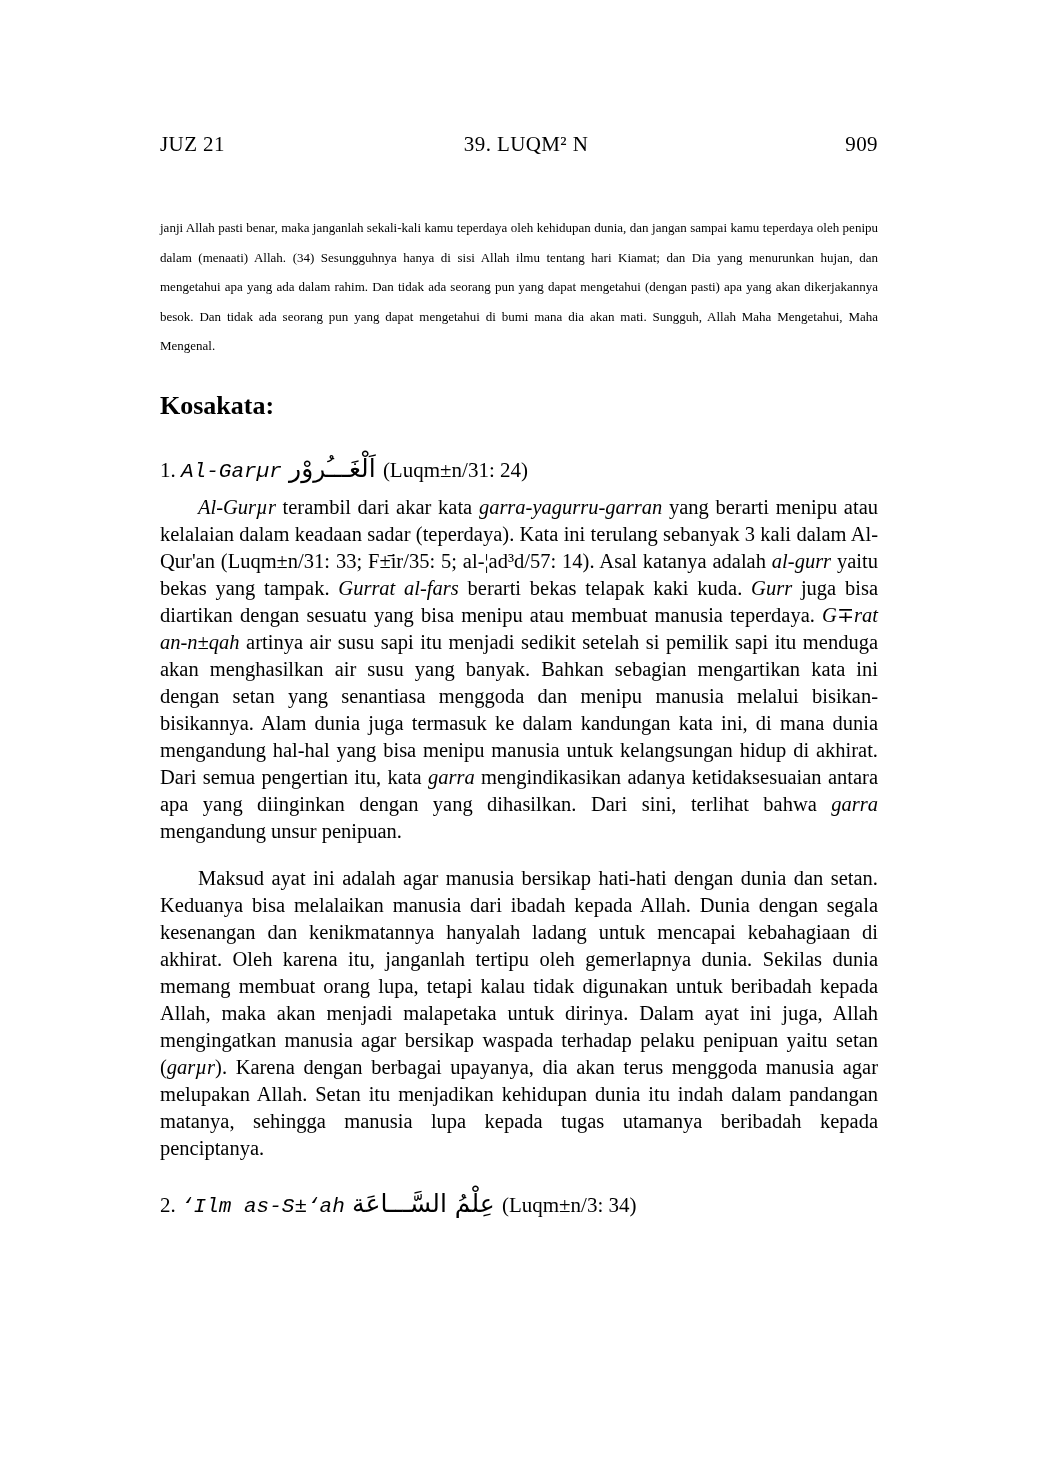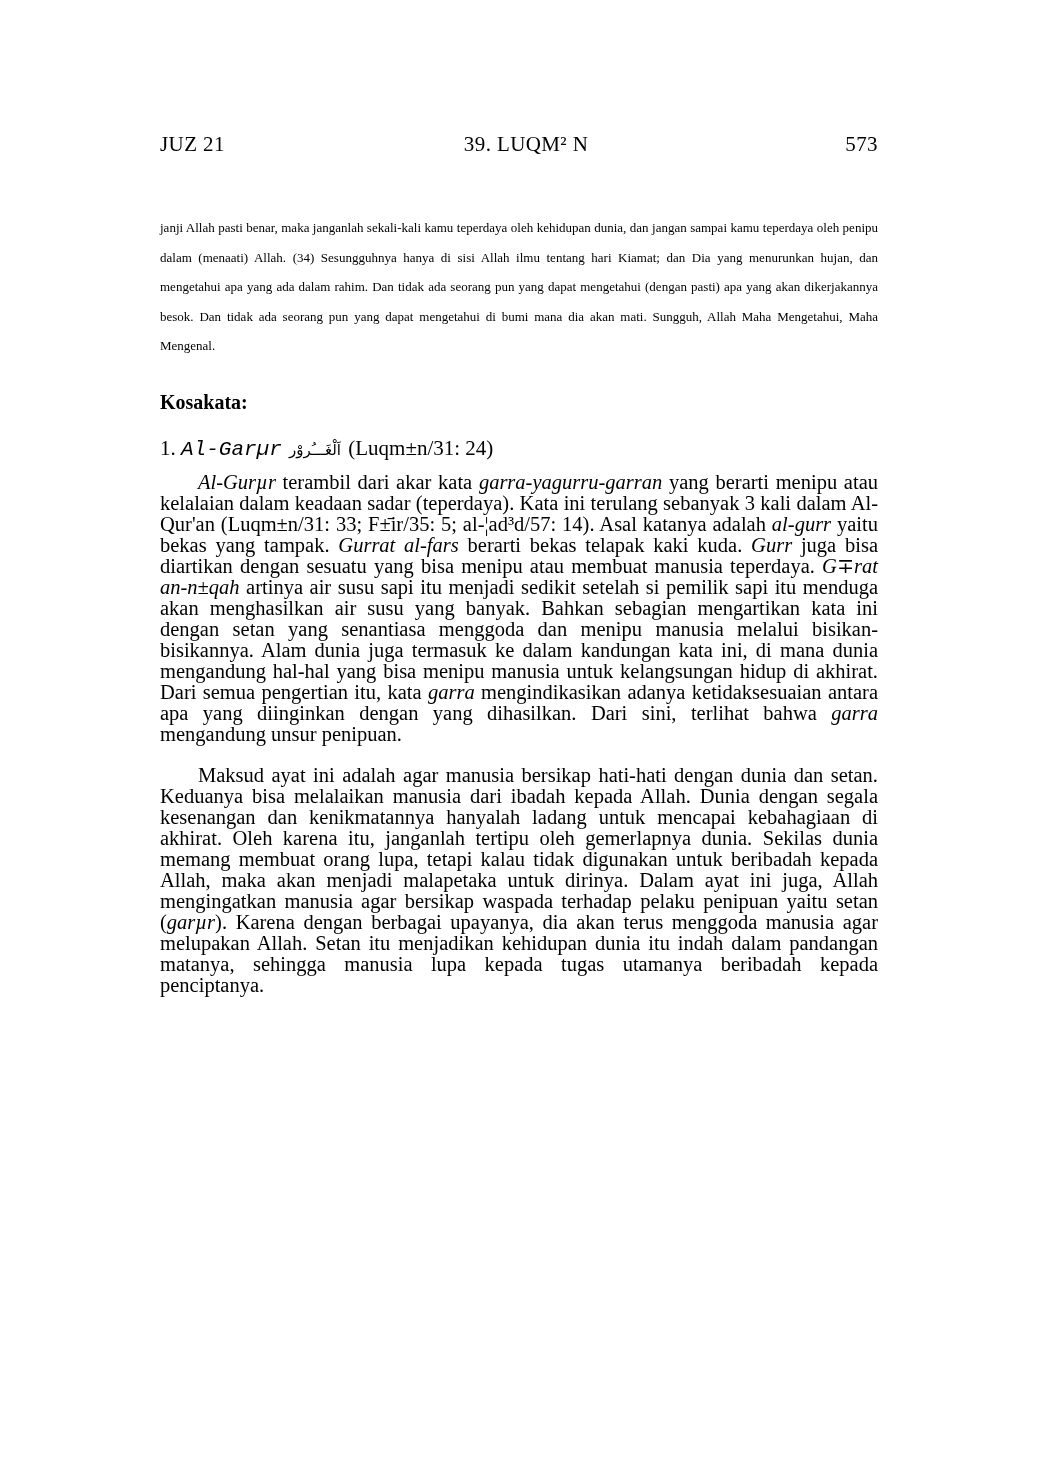--- a/index.html
+++ b/index.html
@@ -40,76 +40,82 @@
   .header .surah {
     flex: 1 1 auto;
     text-align: center;
     padding-right: 18px;
   }
   .header .pageno { flex: 0 0 auto; }
 
   p {
     margin: 0;
     font-size: 20.5px;
-    line-height: 21px;
+    line-height: 27px;
     text-align: justify;
     text-justify: inter-word;
   }
   .lead {
     font-size: 13px;
     line-height: 29.6px;
     margin-bottom: 30px;
   }
   .section-title {
     font-weight: bold;
-    font-size: 20px;
-    margin-bottom: 18px;
+    font-size: 26px;
+    margin-bottom: 32px;
   }
   .entry-head {
     font-size: 21px;
     line-height: 32px;
     margin-bottom: 6px;
   }
   .entry-head .num { font-style: normal; }
   .entry-head .translit { font-style: italic; font-family: Liberation Mono, monospace; }
   .arabic {
     font-family: "DejaVu Sans", sans-serif;
-    font-size: 15px;
+    font-size: 25px;
     direction: rtl;
     unicode-bidi: bidi-override;
     padding: 0 2px;
   }
   .indent { text-indent: 38px; }
   i { font-style: italic; }
   .gap-before { margin-top: 20px; }
   .entry2 { margin-top: 26px; }
   .entry2-head { margin-bottom: 4px; }
 </style>
 </head>
 <body>
 
 <div class="page">
   <div class="content">
 
     <div class="header">
       <span class="juz">JUZ 21</span>
       <span class="surah">39. LUQM² N</span>
-      <span class="pageno">573</span>
+      <span class="pageno">909</span>
     </div>
 
     <p class="lead">janji Allah pasti benar, maka janganlah sekali-kali kamu teperdaya oleh kehidupan dunia, dan jangan sampai kamu teperdaya oleh penipu dalam (menaati) Allah. (34) Sesungguhnya hanya di sisi Allah ilmu tentang hari Kiamat; dan Dia yang menurunkan hujan, dan mengetahui apa yang ada dalam rahim. Dan tidak ada seorang pun yang dapat mengetahui (dengan pasti) apa yang akan dikerjakannya besok. Dan tidak ada seorang pun yang dapat mengetahui di bumi mana dia akan mati. Sungguh, Allah Maha Mengetahui, Maha Mengenal.</p>
 
     <div class="section-title">Kosakata:</div>
 
     <div class="entry-head">
       <span class="num">1.</span>
       <span class="translit">Al-Garµr</span>
       <span class="arabic">اَلْغَـــُروْر</span>
       <span>(Luqm±n/31: 24)</span>
     </div>
 
     <p class="indent"><i>Al-Gurµr</i> terambil dari akar kata <i>garra-yagurru-garran</i> yang berarti menipu atau kelalaian dalam keadaan sadar (teperdaya). Kata ini terulang sebanyak 3 kali dalam Al-Qur'an (Luqm±n/31: 33; F±̄ir/35: 5; al-¦ad³d/57: 14). Asal katanya adalah <i>al-gurr</i> yaitu bekas yang tampak. <i>Gurrat al-fars</i> berarti bekas telapak kaki kuda. <i>Gurr</i> juga bisa diartikan dengan sesuatu yang bisa menipu atau membuat manusia teperdaya. <i>G∓rat an-n±qah</i> artinya air susu sapi itu menjadi sedikit setelah si pemilik sapi itu menduga akan menghasilkan air susu yang banyak.  Bahkan sebagian mengartikan kata ini dengan setan yang senantiasa menggoda dan menipu manusia melalui bisikan-bisikannya. Alam dunia juga termasuk ke dalam kandungan kata ini, di mana dunia mengandung hal-hal yang bisa menipu manusia untuk kelangsungan hidup di akhirat. Dari semua pengertian itu, kata <i>garra</i> mengindikasikan adanya ketidaksesuaian antara apa yang diinginkan dengan yang dihasilkan. Dari sini, terlihat bahwa <i>garra</i> mengandung unsur penipuan.</p>
     <p class="indent gap-before">Maksud ayat ini adalah agar manusia bersikap hati-hati dengan dunia dan setan. Keduanya bisa melalaikan manusia dari ibadah kepada Allah. Dunia dengan segala kesenangan dan kenikmatannya hanyalah ladang untuk mencapai kebahagiaan di akhirat. Oleh karena itu, janganlah tertipu oleh gemerlapnya dunia. Sekilas dunia memang membuat orang lupa, tetapi kalau tidak digunakan untuk beribadah kepada Allah, maka akan menjadi malapetaka untuk dirinya. Dalam ayat ini juga, Allah mengingatkan manusia agar bersikap waspada terhadap pelaku penipuan yaitu setan (<i>garµr</i>). Karena dengan berbagai upayanya, dia akan terus menggoda manusia agar melupakan Allah. Setan itu menjadikan kehidupan dunia itu indah dalam pandangan matanya, sehingga manusia lupa kepada tugas utamanya beribadah kepada  penciptanya.</p>
 
+    <div class="entry-head entry2 entry2-head">
+      <span class="num">2.</span>
+      <span class="translit">‘Ilm as-S±‘ah</span>
+      <span class="arabic">عِلْمُ السَّـــاعَة</span>
+      <span>(Luqm±n/3: 34)</span>
+    </div>
 
 
   </div>
 </div>
 
 </body></html>

